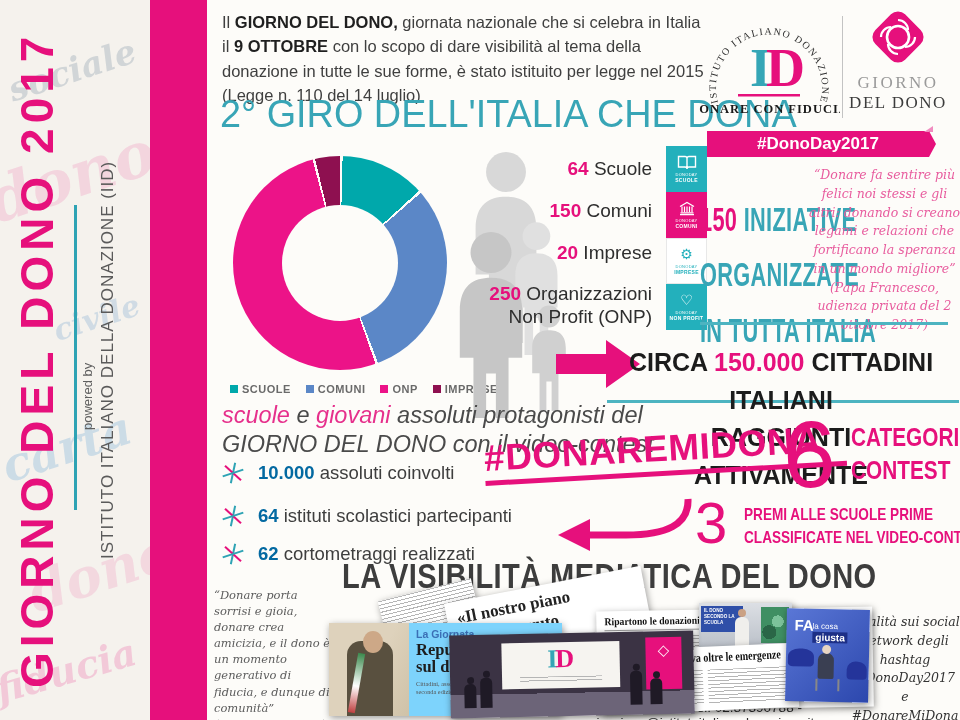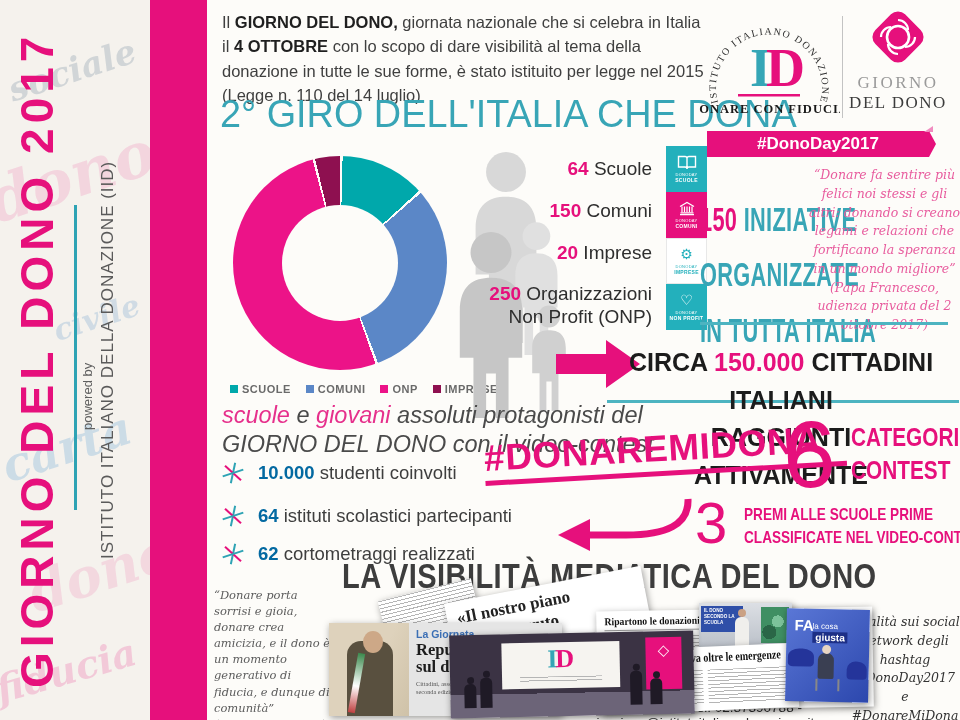--- a/index.html
+++ b/index.html
@@ -105,21 +105,21 @@
              transform:scaleX(.83);transform-origin:0 50%;white-space:nowrap;letter-spacing:.5px;}
   .matt-quote{position:absolute;left:214px;top:587px;width:118px;font-size:11.5px;line-height:1.4;color:#5c5c5c;text-align:left;}
 
   
   .clip{position:absolute;background:#fff;box-shadow:1px 2px 7px rgba(0,0,0,.38);}
   .flines{background-image:repeating-linear-gradient(to bottom,#b5b5b5 0,#b5b5b5 1px,transparent 1px,transparent 3.6px);}
   .paper-a{left:384px;top:589px;width:96px;height:64px;transform:rotate(-14deg);z-index:1;padding:6px;box-sizing:border-box;}
   .paper-quote{left:450px;top:584px;width:200px;height:82px;transform:rotate(-11deg);z-index:2;padding:6px 10px;
                box-sizing:border-box;font-family:"Liberation Serif",serif;font-weight:bold;font-size:17px;
                line-height:1.25;color:#222;overflow:hidden;}
-  .la-giornata{left:329px;top:623px;width:233px;height:93px;background:#e5e5e5;z-index:3;display:flex;}
+  .la-giornata{left:329px;top:623px;width:233px;height:93px;background:#7dd3fc;z-index:3;display:flex;}
   .lg-photo{width:80px;height:100%;background:linear-gradient(115deg,#ded2bc 0 55%,#cfc2a8);position:relative;overflow:hidden;flex:none;}
   .lg-fig{position:absolute;left:18px;top:18px;width:46px;height:80px;background:#59503f;border-radius:14px 14px 0 0;}
   .lg-head{position:absolute;left:34px;top:8px;width:20px;height:22px;background:#cda887;border-radius:50%;}
   .lg-sash{position:absolute;left:24px;top:30px;width:7px;height:60px;background:linear-gradient(#3c8a4e,#fff 55%,#c04040);transform:rotate(10deg);}
   .lg-body{padding:5px 7px;font-family:"Liberation Serif",serif;}
   .lg-kicker{color:#3b6fb5;font-family:"Liberation Sans",sans-serif;font-weight:bold;font-size:10.5px;margin-bottom:2px;}
   .lg-headline{font-weight:bold;font-size:16.5px;line-height:1.02;color:#1d1d1d;margin-bottom:4px;}
   .lg-text{font-size:6.3px;line-height:1.25;color:#555;}
   .ripartono{left:597px;top:609px;width:276px;height:100px;transform:rotate(-1deg);z-index:2;padding:5px 8px;box-sizing:border-box;}
   .rip-head{font-family:"Liberation Serif",serif;font-weight:bold;font-size:10.5px;color:#111;white-space:nowrap;
@@ -178,21 +178,21 @@
     <span class="wm wm4">carta</span>
     <span class="wm wm5">dono</span>
     <span class="wm wm6">fiducia</span>
   </div>
   <div class="v-title">GIORNO DEL DONO 2017</div>
   <div class="v-rule"></div>
   <div class="v-powered">powered by</div>
   <div class="v-org">ISTITUTO ITALIANO DELLA DONAZIONE (IID)</div>
   <div class="pink-bar"></div>
 
-  <p class="intro"><span>Il </span><b>GIORNO DEL DONO,</b><span> giornata nazionale che si celebra in Italia il </span><b>4 OTTOBRE</b><span> con lo scopo di dare visibilità al tema della donazione in tutte le sue forme, è stato istituito per legge nel 2015 (Legge n. 110 del 14 luglio)</span></p>
+  <p class="intro"><span>Il </span><b>GIORNO DEL DONO,</b><span> giornata nazionale che si celebra in Italia il </span><b>9 OTTOBRE</b><span> con lo scopo di dare visibilità al tema della donazione in tutte le sue forme, è stato istituito per legge nel 2015 (Legge n. 110 del 14 luglio)</span></p>
 
   <h1 class="giro">2° GIRO DELL'ITALIA CHE DONA</h1>
 
   <div class="iid-logo">
     <svg width="142" height="122" viewBox="0 0 142 122">
       <defs>
           <path id="arcT" d="M 20,96 A 53,53 0 1 1 122,96"></path>
         </defs>
       <text font-size="10" fill="#2e2e2e" font-family="Liberation Serif,serif" letter-spacing="1.5">
         <textPath href="#arcT" startOffset="50%" text-anchor="middle">ISTITUTO ITALIANO DONAZIONE</textPath>
@@ -306,21 +306,21 @@
   </div>
 
   <div class="bullet bl1">
     <svg width="22" height="22" viewBox="0 0 20 20" style="transform:rotate(12deg)">
         <g stroke-width="1.8" fill="none">
           <path d="M10,0.5 V19.5" stroke="#2ea3b4"></path>
           <path d="M1.5,5 L18.5,15" stroke="#e6107c"></path>
           <path d="M18.5,5 L1.5,15" stroke="#2ea3b4"></path>
         </g>
       </svg>
-    <span><b>10.000</b><span> studenti coinvolti</span></span>
+    <span><b>10.000</b><span> assoluti coinvolti</span></span>
   </div>
   <div class="bullet bl2">
     <svg width="22" height="22" viewBox="0 0 20 20" style="transform:rotate(12deg)">
         <g stroke-width="1.8" fill="none">
           <path d="M10,0.5 V19.5" stroke="#2ea3b4"></path>
           <path d="M1.5,5 L18.5,15" stroke="#e6107c"></path>
           <path d="M18.5,5 L1.5,15" stroke="#2ea3b4"></path>
         </g>
       </svg>
     <span><b>64</b><span> istituti scolastici partecipanti</span></span>

